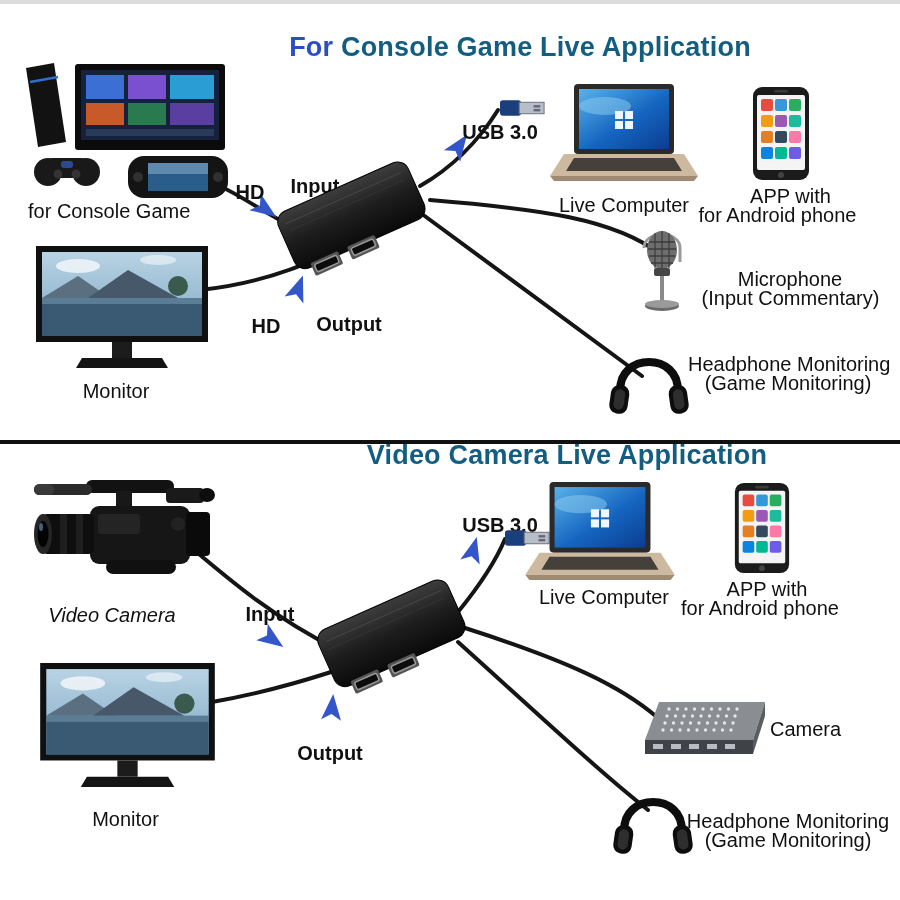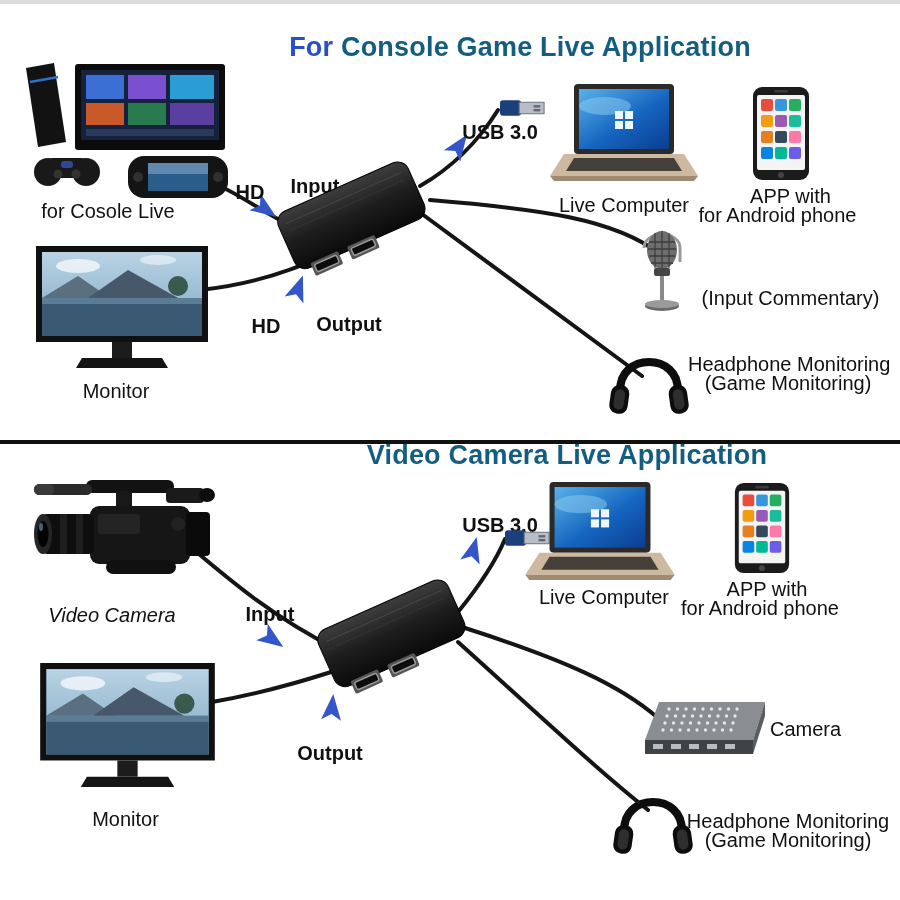--- a/index.html
+++ b/index.html
@@ -73,21 +73,21 @@
         <circle cx="38" cy="118" r="4.5" fill="#333"></circle>
         <circle cx="56" cy="118" r="4.5" fill="#333"></circle>
         <rect x="41" y="105" width="12" height="7" rx="3" fill="#2e4a8f"></rect>
         <rect x="108" y="100" width="100" height="42" rx="16" fill="#141414"></rect>
         <rect x="128" y="107" width="60" height="28" fill="#2a5d8a"></rect>
         <rect x="128" y="107" width="60" height="11" fill="#6089b0"></rect>
         <circle cx="118" cy="121" r="5" fill="#303030"></circle>
         <circle cx="198" cy="121" r="5" fill="#303030"></circle>
       </svg>
     </div>
-    <div class="lbl plain" style="left:28px; top:196px; width:160px;">for Cosole Live</div>
+    <div class="lbl plain" style="left:28px; top:196px; width:160px;">for Console Game</div>
 
     <div class="lbl" style="left:230px; top:177px; width:40px;">HD</div>
     <div class="lbl" style="left:285px; top:171px; width:60px;">Input</div>
 
     <div class="art" style="left:278px; top:170px; width:150px; height:90px; transform:rotate(-24deg);">
       <svg viewBox="0 0 150 90">
         <defs>
           <linearGradient id="cardg1" x1="0" y1="0" x2="0" y2="1">
             <stop offset="0" stop-color="#3d3d3d"></stop>
               <stop offset=".5" stop-color="#1d1d1d"></stop>
@@ -195,20 +195,21 @@
         <path d="M14,22 C14,4 50,4 50,22 L50,36" stroke="#9a9a9a" stroke-width="3" fill="none"></path>
         <ellipse cx="32" cy="24" rx="15" ry="19" fill="#6e6e6e"></ellipse>
         <path d="M19,16 h26 M18,23 h28 M19,30 h26 M21,37 h22" stroke="#3c3c3c" stroke-width="1.4"></path>
         <path d="M25,7 v35 M32,5 v38 M39,7 v35" stroke="#3c3c3c" stroke-width="1.2"></path>
         <rect x="24" y="42" width="16" height="8" rx="2" fill="#454545"></rect>
         <rect x="30" y="50" width="4" height="26" fill="#8a8a8a"></rect>
         <ellipse cx="32" cy="80" rx="17" ry="5" fill="#6a6a6a"></ellipse>
         <ellipse cx="32" cy="78" rx="17" ry="4" fill="#9a9a9a"></ellipse>
       </svg>
     </div>
+    <div class="lbl plain" style="left:700px; top:264px; width:180px;">Microphone</div>
     <div class="lbl plain" style="left:688px; top:283px; width:205px;">(Input Commentary)</div>
 
     <div class="art" style="left:608px; top:336px; width:82px; height:84px;">
       <svg viewBox="0 0 80 82">
         <path d="M12,50 C10,12 70,12 68,50" stroke="#0d0d0d" stroke-width="8" fill="none" stroke-linecap="round"></path>
         <rect x="2" y="44" width="18" height="28" rx="8" fill="#0d0d0d" transform="rotate(8 11 58)"></rect>
         <rect x="60" y="44" width="18" height="28" rx="8" fill="#0d0d0d" transform="rotate(-8 69 58)"></rect>
         <rect x="6" y="48" width="10" height="20" rx="5" fill="#2e2e2e" transform="rotate(8 11 58)"></rect>
         <rect x="64" y="48" width="10" height="20" rx="5" fill="#2e2e2e" transform="rotate(-8 69 58)"></rect>
       </svg>

